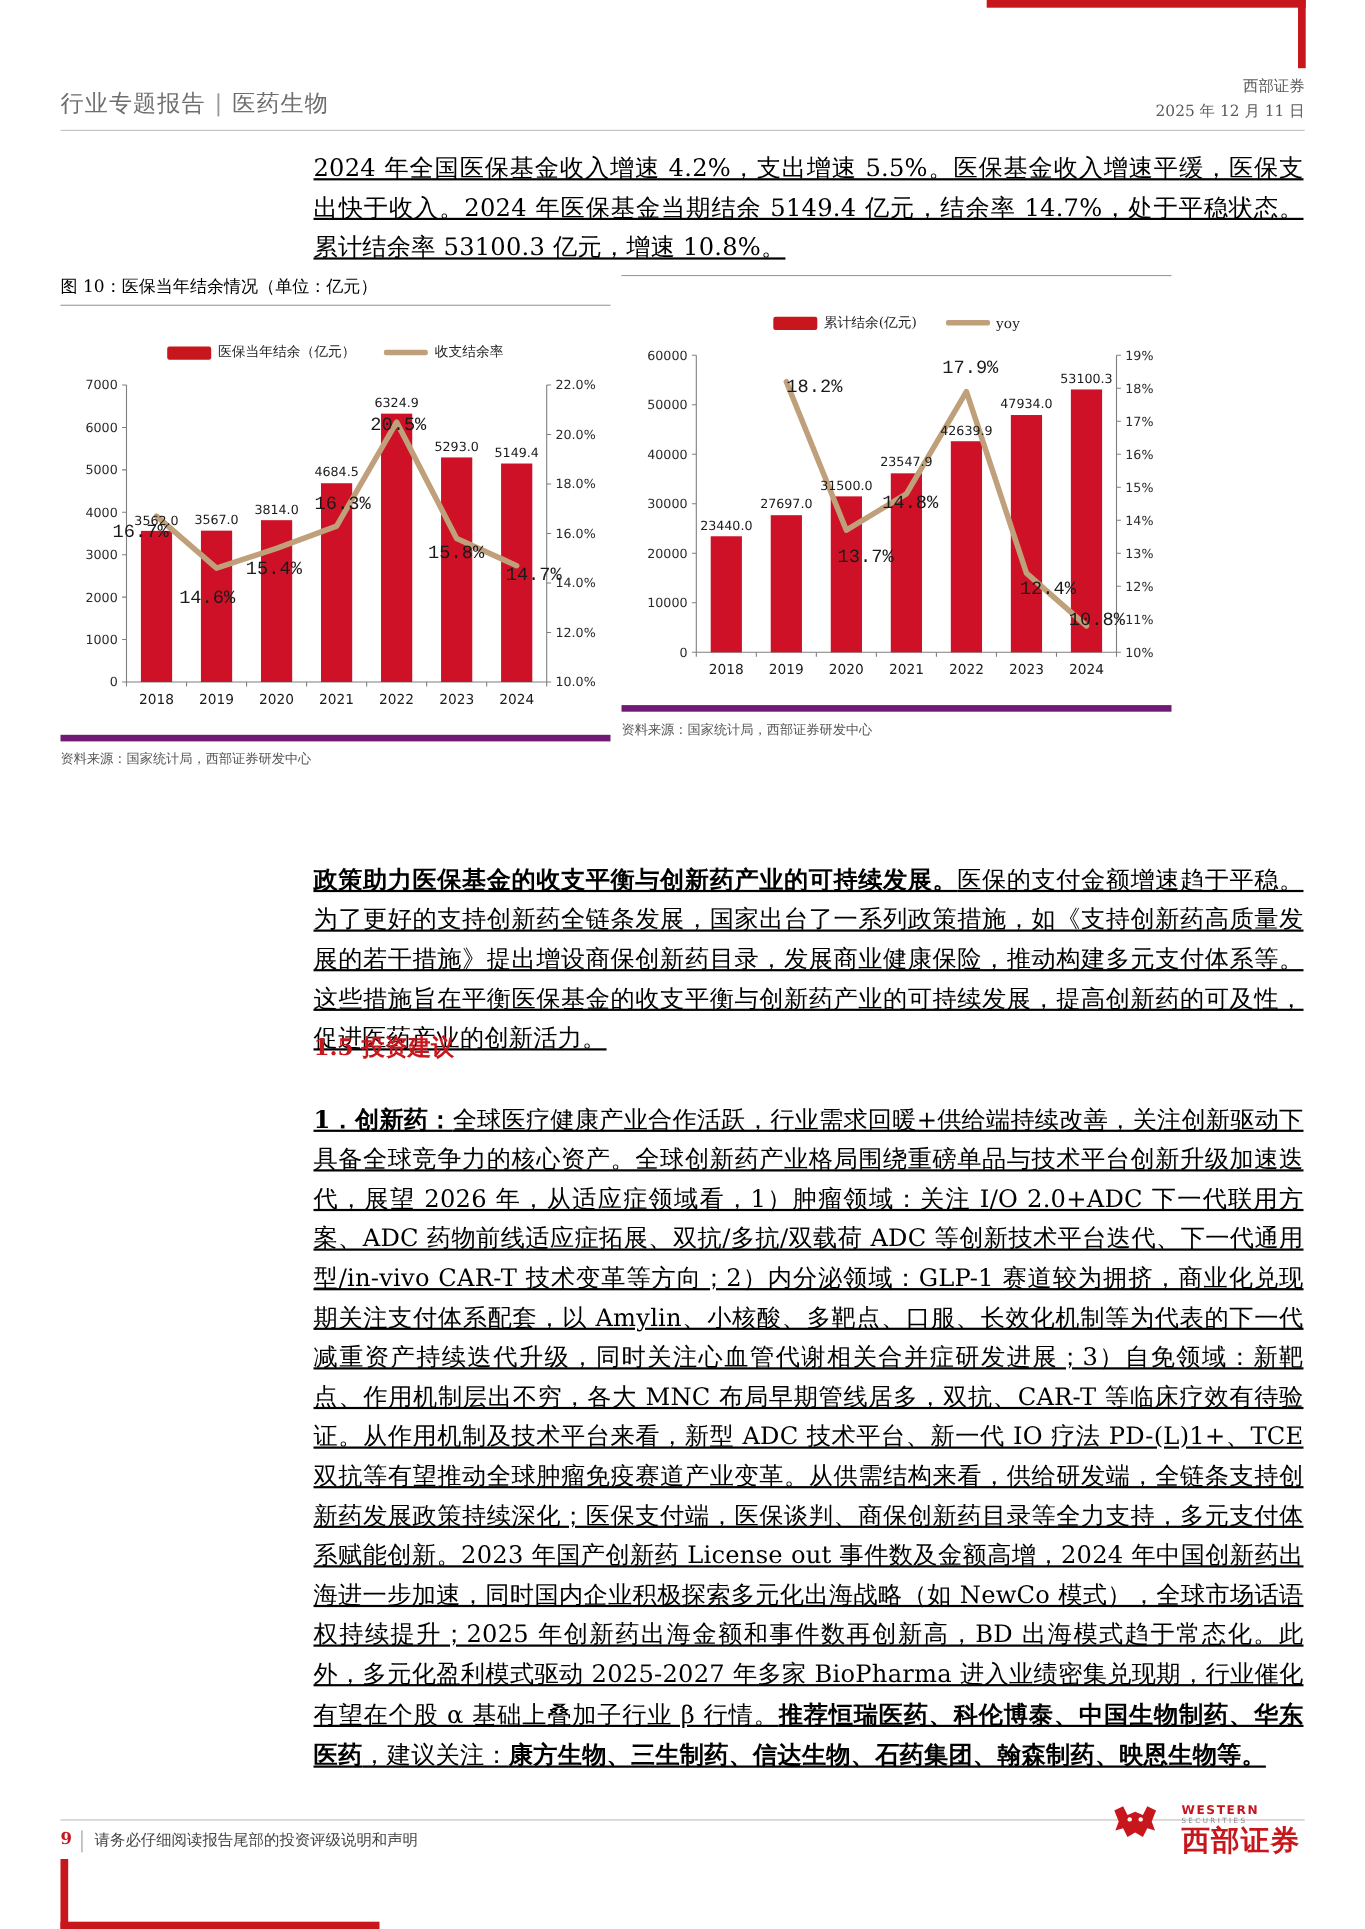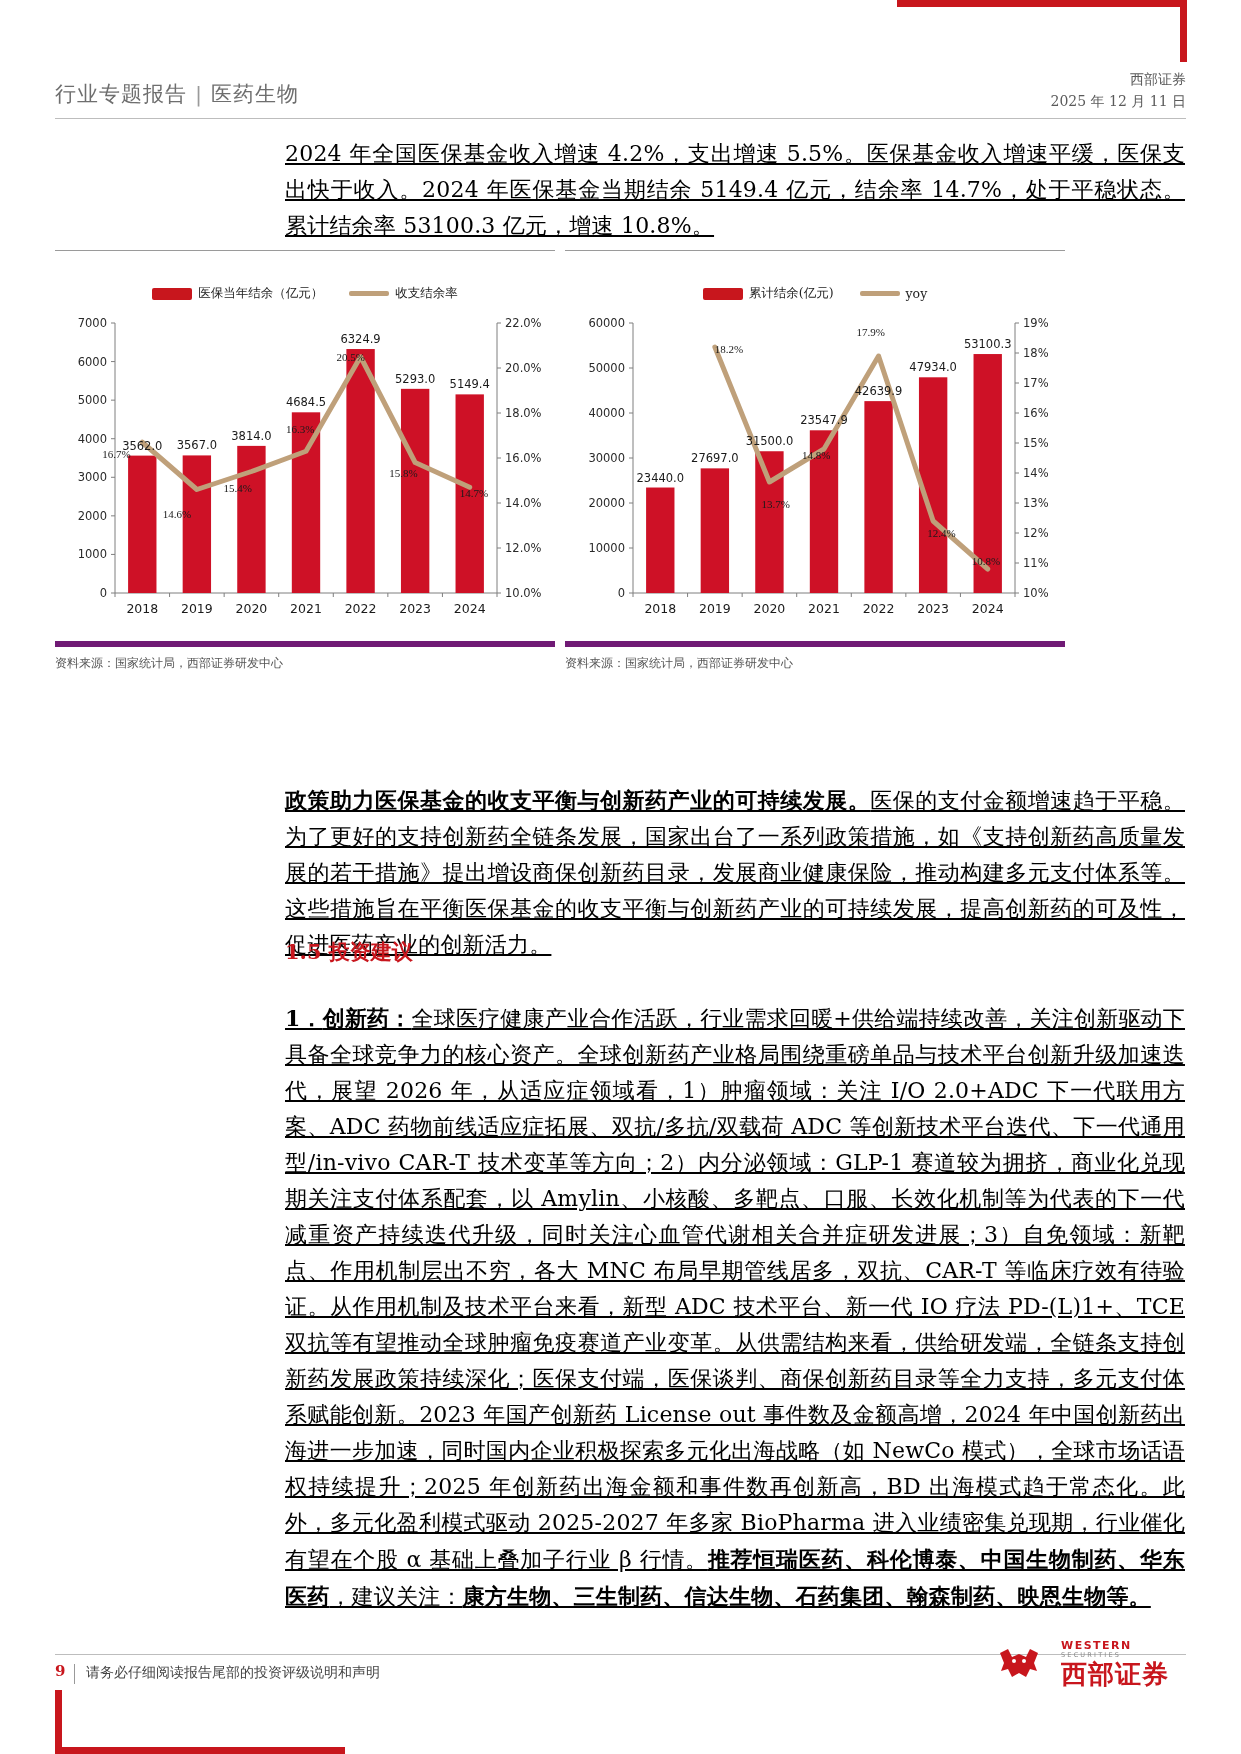--- a/index.html
+++ b/index.html
@@ -95,22 +95,22 @@
   .legend-item { display:flex; align-items:center; gap:6px; white-space:nowrap; }
   .swatch-bar { width:40px; height:12px; background:#C8161D; border-radius:2px; }
   .swatch-line { width:40px; height:5px; background:#BFA07A; border-radius:2px; }
   
   .plot { position:absolute; left:0; top:0; width:500px; height:390px; }
   .bar-val {
     position:absolute; font-family:"DejaVu Sans", sans-serif;
     font-size:11.5px; color:#1a1a1a; white-space:nowrap; text-align:center;
   }
   .pct-lbl {
-    position:absolute; font-family:Liberation Serif, serif;
-    font-size:11px; color:#1a1a1a; white-space:nowrap;
+    position:absolute; font-family:Liberation Mono, monospace;
+    font-size:17px; color:#1a1a1a; white-space:nowrap;
   }
   .xtick {
     position:absolute; font-family:"DejaVu Sans", sans-serif;
     font-size:12.5px; color:#1a1a1a; text-align:center;
   }
   
   .footer-rule {
     position:absolute; left:55px; top:1654px; width:1131px; height:1px; background:#bdbdbd;
   }
   .pg-num {
@@ -119,22 +119,22 @@
     font-family:"DejaVu Serif", serif;
   }
   .pg-bar {
     position:absolute; left:74px; top:1664px; width:1px; height:20px; background:#999;
   }
   .foot-txt {
     position:absolute; left:86px; top:1664px;
     font-family:"DejaVu Serif", serif; font-size:14px; color:#444;
   }
   .logo {
-    position:absolute; right:72px; top:1640px;
-    display:flex; align-items:flex-end; gap:19px;
+    position:absolute; right:59px; top:1640px;
+    display:flex; align-items:flex-start; gap:19px;
   }
   .logo-mark { width:46px; height:40px; }
   .logo-txt { line-height:1; }
   .logo-en {
     font-family:"DejaVu Sans", sans-serif; font-size:11px;
     color:#C8161D; font-weight:bold; letter-spacing:1.5px;
   }
   .logo-en2 {
     font-family:"DejaVu Sans", sans-serif; font-size:6.5px;
     color:#888; letter-spacing:2.2px; margin-top:1px;
@@ -157,20 +157,21 @@
 </div>
 <div class="hdr-right">
   <div>西部证券</div>
   <div>2025 年 12 月 11 日</div>
 </div>
 <div class="hdr-rule"></div>
 
 <div class="para para-top">2024 年全国医保基金收入增速 4.2%，支出增速 5.5%。医保基金收入增速平缓，医保支出快于收入。2024 年医保基金当期结余 5149.4 亿元，结余率 14.7%，处于平稳状态。累计结余率 53100.3 亿元，增速 10.8%。</div>
 
 <div class="fig fig-left">
+  <div class="fig-title">图 10：医保当年结余情况（单位：亿元）</div>
   <div class="fig-rule"></div>
   <div class="fig-box">
     <div class="legend">
       <div class="legend-item">
         <span class="swatch-bar"></span>
         <span>医保当年结余（亿元）</span>
       </div>
       <div class="legend-item">
         <span class="swatch-line"></span>
         <span>收支结余率</span>

